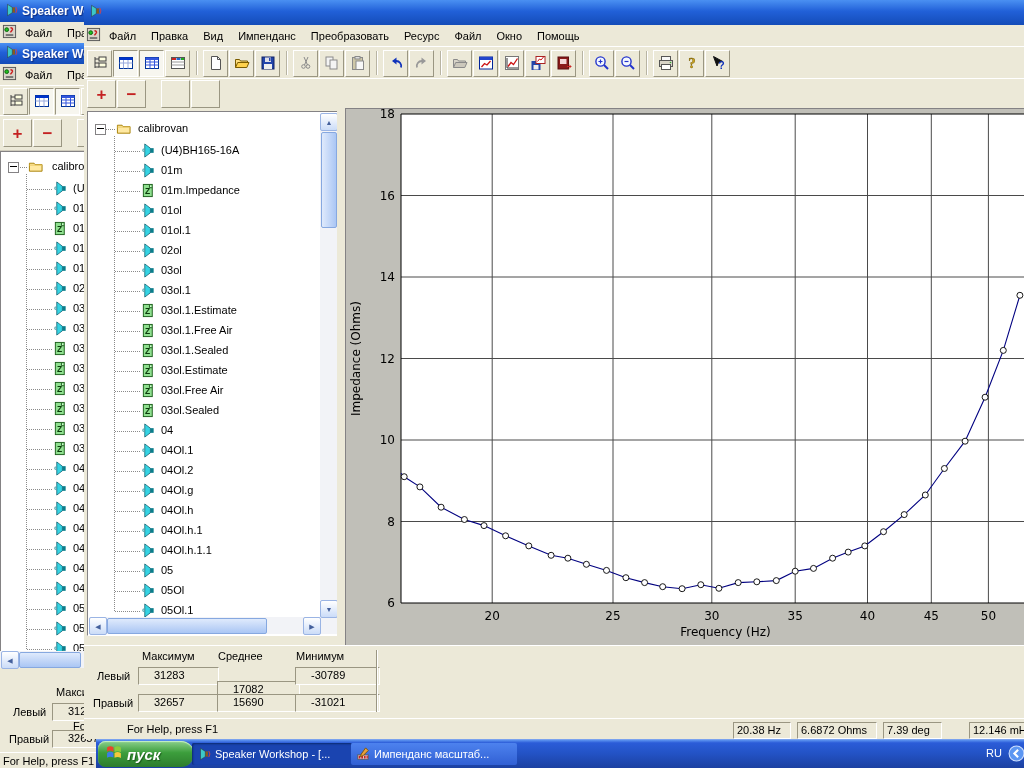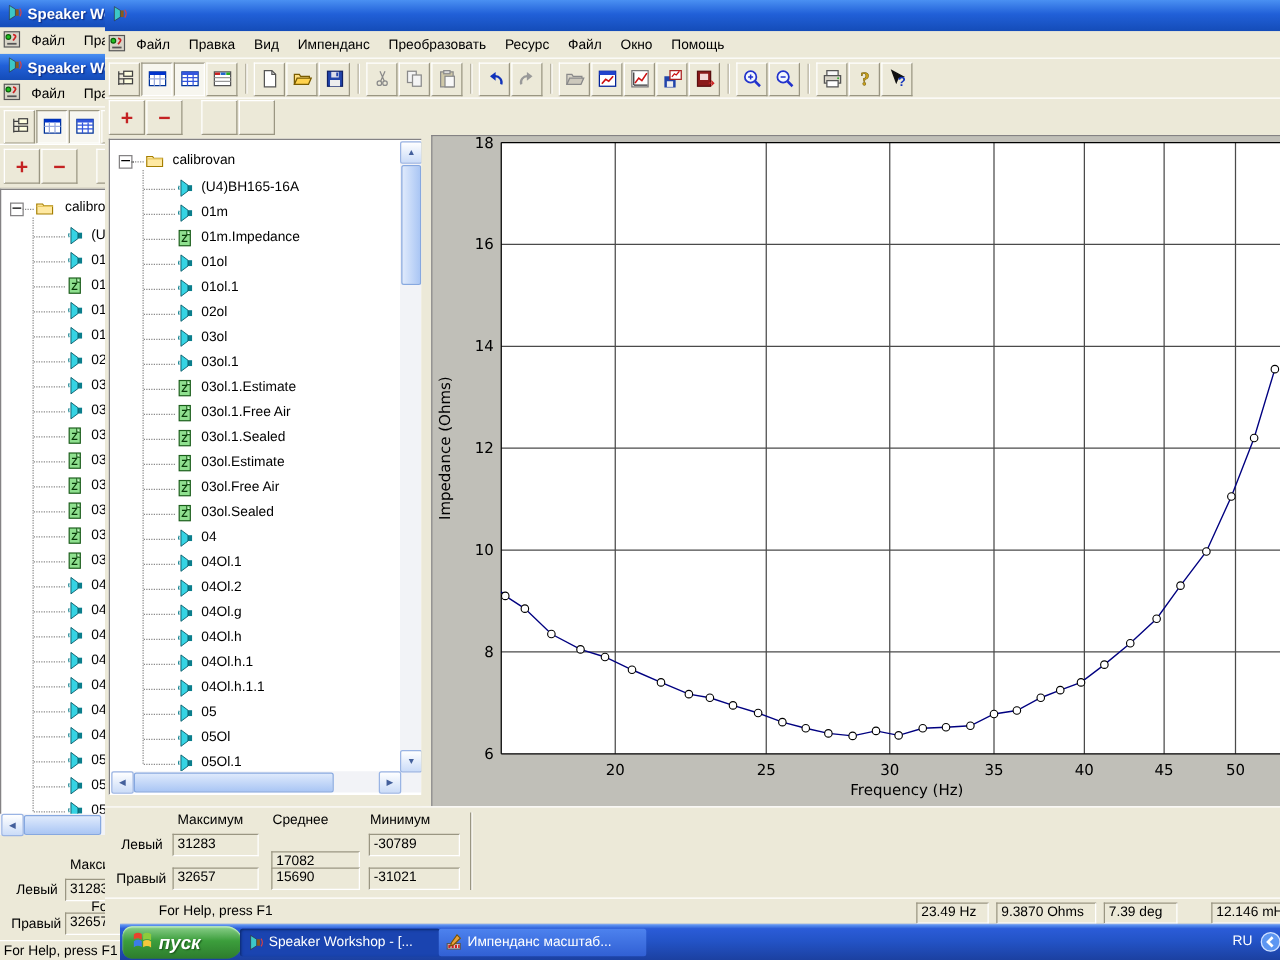--- a/index.html
+++ b/index.html
@@ -22,21 +22,21 @@
   .tbsep{width:0;height:24px;border-left:1px solid #b8b4a2;border-right:1px solid #fff;margin:0 5px;flex:none}
   .tbgap{width:14px;flex:none}
   .sunken{border:1px solid;border-color:#848284 #fff #fff #848284}
   .trow{position:absolute;left:0;width:100%;height:18px;white-space:nowrap}
   .tlabel{position:absolute;top:2px;font-size:11px}
   .hdot{position:absolute;top:9px;border-top:1px dotted #8a8a8a}
   .vdot{position:absolute;border-left:1px dotted #8a8a8a}
   .minusbox{position:absolute;top:4px;width:9px;height:9px;background:#fff;border:1px solid #848284}
   .minusbox::after{content:"";position:absolute;left:1px;right:1px;top:3px;height:1px;background:#000}
   .valuebox{position:absolute;height:16px;background:#ece9d8;border:1px solid;
-    border-color:#9a9682 #fff #fff #9a9682;font-size:11px;line-height:15px;padding-left:3px;overflow:hidden;white-space:nowrap}
+    border-color:#9a9682 #fff #fff #9a9682;font-size:11px;line-height:15px;padding-left:15px;overflow:hidden;white-space:nowrap}
   .spane{position:absolute;height:15px;border:1px solid;border-color:#9a9682 #fff #fff #9a9682;
     font-size:11px;line-height:14px;padding:0 3px;overflow:hidden;white-space:nowrap}
   .groove-v{position:absolute;width:0;border-left:1px solid #9a9682;border-right:1px solid #fff}
   .slabel{position:absolute;font-size:11px;white-space:nowrap}
   .sb-btn{position:absolute;width:16px;height:16px;background:linear-gradient(#ffffff,#cbdcf8);
     border:1px solid #9ab4e4;border-radius:2px;color:#44609c;font-size:7px;line-height:1;
     display:flex;align-items:center;justify-content:center}
   .sb-track{position:absolute;background:#f2f3f7}
   .sb-thumb-v{position:absolute;left:1px;width:14px;background:linear-gradient(90deg,#dfeafc,#aac6f4);
     border:1px solid #86a8e0;border-radius:2px}
@@ -918,21 +918,21 @@
         <span class="valuebox" style="left:211px;top:21px;width:68px">-30789</span>
         <span class="slabel" style="left:9px;top:51px">Правый</span>
         <span class="valuebox" style="left:54px;top:48px;width:64px">32657</span>
         <span class="valuebox" style="left:133px;top:48px;width:66px">15690</span>
         <span class="valuebox" style="left:211px;top:48px;width:68px">-31021</span>
         <span class="groove-v" style="left:292px;top:4px;height:62px"></span>
       </div>
 
     <div id="statusC">
       <span class="slabel" style="left:43px;top:4px">For Help, press F1</span>
-      <span id="panesC"><span class="spane" style="left:649px;top:3px;width:50px">23.49 Hz</span><span class="spane" style="left:713px;top:3px;width:72px">9.3870 Ohms</span><span class="spane" style="left:799px;top:3px;width:51px">7.39 deg</span><span class="spane" style="left:885px;top:3px;width:56px">12.146 mH</span></span>
+      <span id="panesC"><span class="spane" style="left:649px;top:3px;width:50px">20.38 Hz</span><span class="spane" style="left:713px;top:3px;width:72px">6.6872 Ohms</span><span class="spane" style="left:799px;top:3px;width:51px">7.39 deg</span><span class="spane" style="left:885px;top:3px;width:56px">12.146 mH</span></span>
     </div>
   </div>
 
   <div id="taskbar">
     <div id="startBtn">
       <span id="startFlag"><svg width="17" height="17" viewBox="0 0 16 16">
             <path d="M1 3.2C3 1.8 5 1.8 7 3v4.6C5 5.8 3 5.8 1 7.2z" fill="#e8442c"></path>
             <path d="M8 3c2-1.2 4-1.2 6 .2v4.6c-2-1.4-4-1.4-6-.2z" fill="#8ccc3c"></path>
             <path d="M1 8.4c2-1.4 4-1.4 6-.2v4.6c-2-1.2-4-1.2-6 .2z" fill="#3c7ce8"></path>
             <path d="M8 8.4c2-1.2 4-1.2 6 .2v4.6c-2-1.4-4-1.4-6-.2z" fill="#f4c83c"></path>

